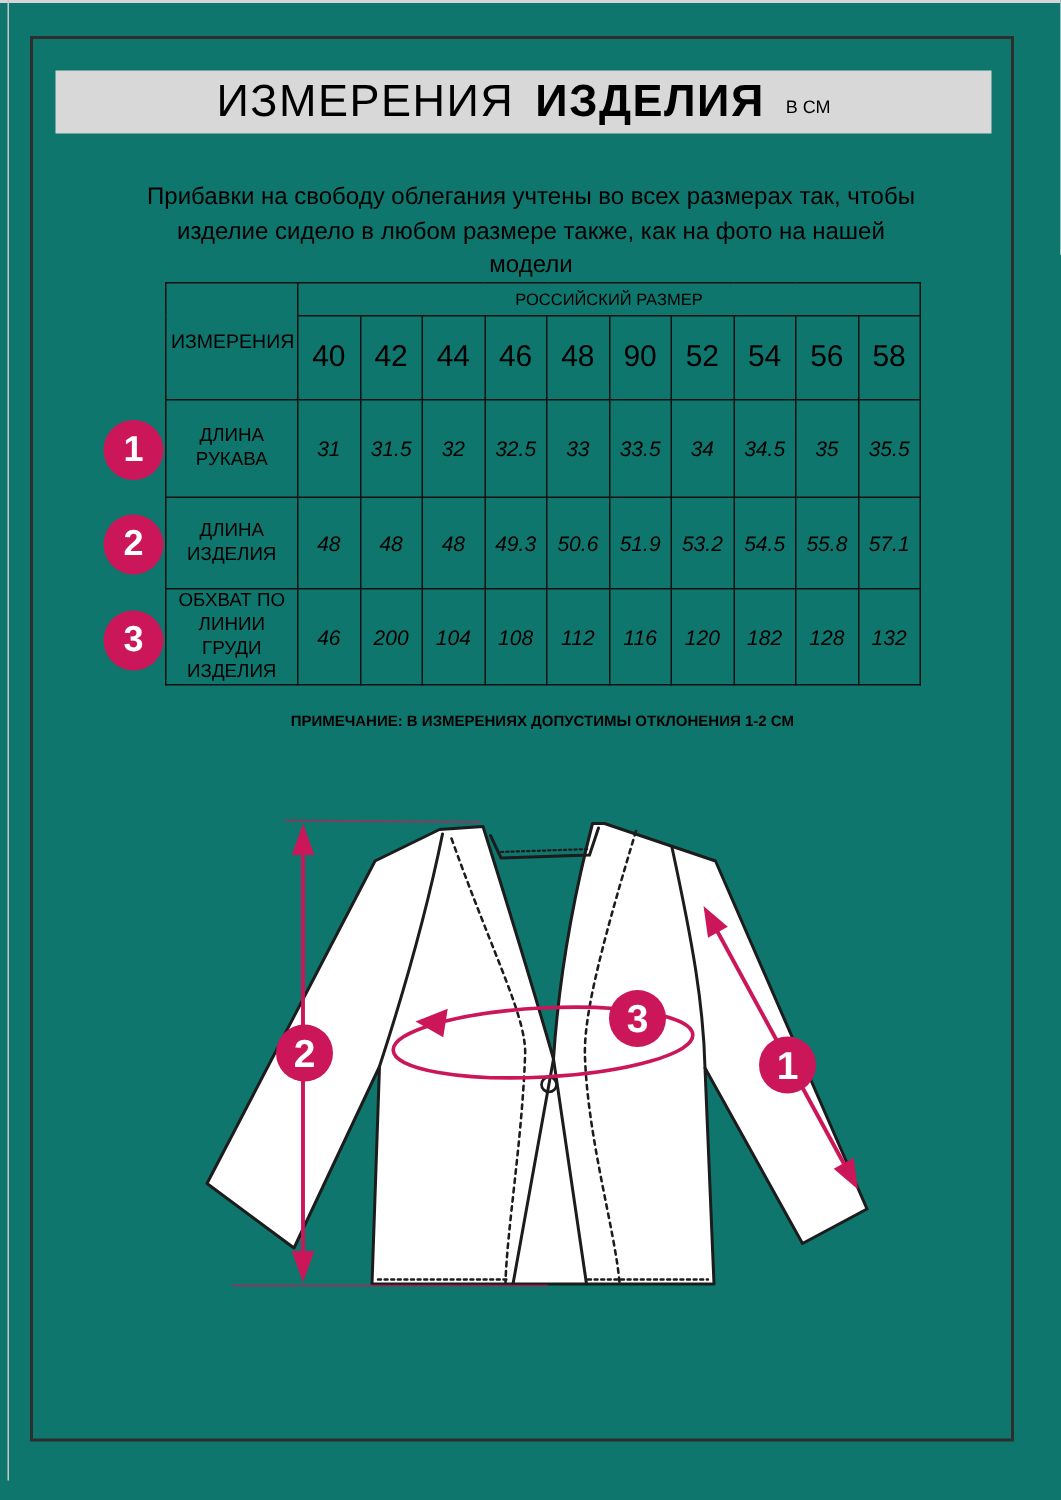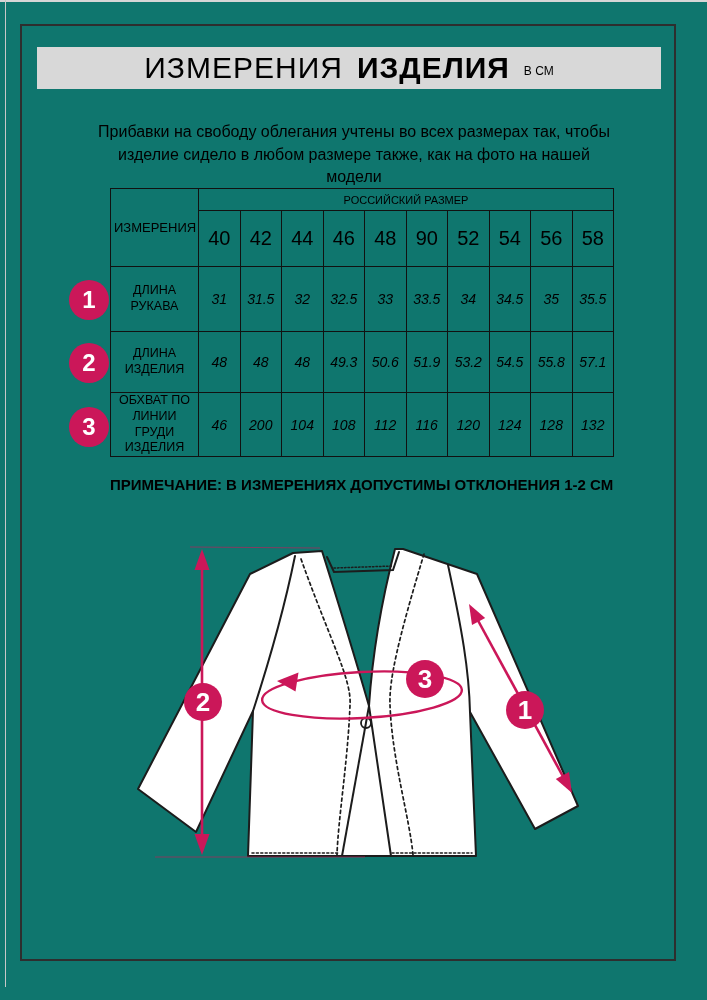--- a/index.html
+++ b/index.html
@@ -36,21 +36,21 @@
   tr.datarow:nth-of-type(3) td{height:65px;}
   tr.datarow:nth-of-type(4) td{height:61px;}
   tr.datarow:nth-of-type(5) td{height:64px;}
   .row-marker{
     position:absolute;width:40px;height:40px;border-radius:50%;
     display:flex;align-items:center;justify-content:center;
     color:#fff;font-size:24px;font-weight:700;
   }
   .note{
     position:absolute;left:90px;top:476px;width:543px;text-align:center;
-    font-size:15px;font-weight:700;
+    font-size:10px;font-weight:700;
   }
   svg.diagram{position:absolute;left:0;top:0;width:707px;height:1000px;}
   .marker-num{font-size:26px;font-weight:700;fill:#ffffff;text-anchor:middle;}
 </style>
 </head>
 <body>
 
 <div class="stage">
   <div class="edge-top"></div>
   <div class="edge-left"></div>
@@ -125,21 +125,21 @@
         </tr>
         <tr class="datarow">
           <td class="label">ОБХВАТ ПО ЛИНИИ ГРУДИ ИЗДЕЛИЯ</td>
           <td class="val">46</td>
           <td class="val">200</td>
           <td class="val">104</td>
           <td class="val">108</td>
           <td class="val">112</td>
           <td class="val">116</td>
           <td class="val">120</td>
-          <td class="val">124</td>
+          <td class="val">182</td>
           <td class="val">128</td>
           <td class="val">132</td>
         </tr>
       </tbody>
     </table>
 
   <div class="row-marker" style="left: 69px; top: 280px; background: rgb(203, 23, 89);">1</div>
   <div class="row-marker" style="left: 69px; top: 343px; background: rgb(203, 23, 89);">2</div>
   <div class="row-marker" style="left: 69px; top: 407px; background: rgb(203, 23, 89);">3</div>
 

